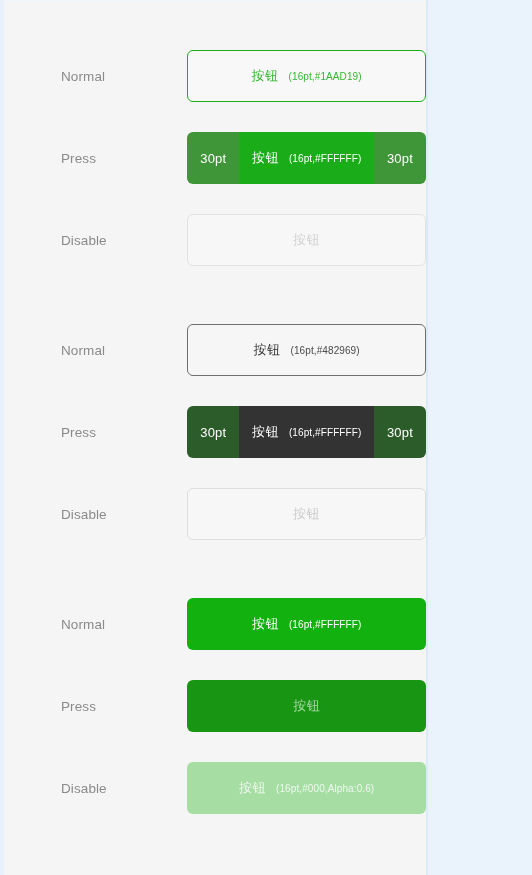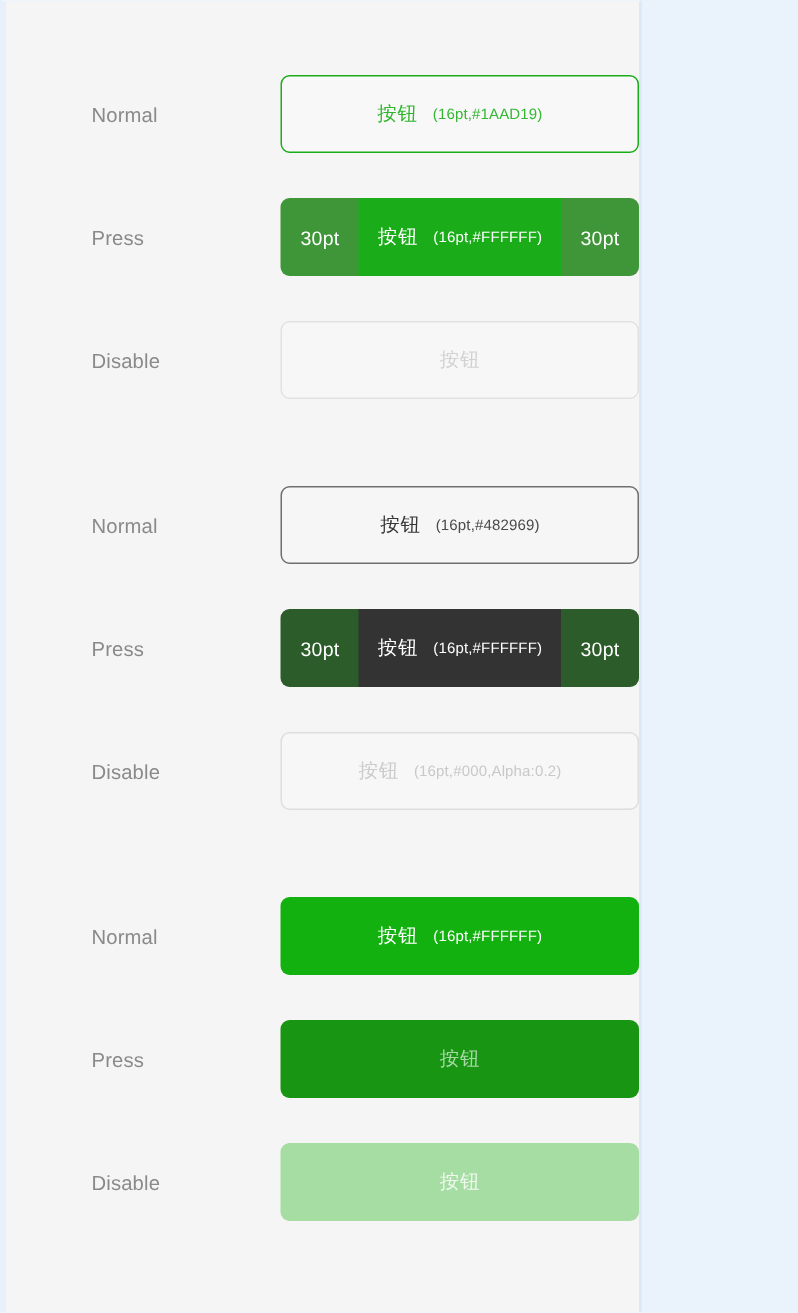--- a/index.html
+++ b/index.html
@@ -204,21 +204,20 @@
           <span class="meta">(16pt,#FFFFFF)</span>
         </span>
         <span class="sidebar-pad">30pt</span>
       </div>
     </div>
 
     <div class="row">
       <div class="row-label">Disable</div>
       <div class="btn btn-disable-outline-2">
         <span class="cjk">按钮</span>
-        <span class="meta">(16pt,#000,Alpha:0.2)</span>
       </div>
     </div>
   </div>
 
   <div class="group-gap"></div>
 
   <div class="group">
 
     <div class="row">
       <div class="row-label">Normal</div>
@@ -232,17 +231,18 @@
       <div class="row-label">Press</div>
       <div class="btn btn-solid-press">
         <span class="cjk">按钮</span>
       </div>
     </div>
 
     <div class="row">
       <div class="row-label">Disable</div>
       <div class="btn btn-solid-disable">
         <span class="cjk">按钮</span>
+        <span class="meta">(16pt,#000,Alpha:0.6)</span>
       </div>
     </div>
   </div>
 
 </div>
 
 </body></html>

